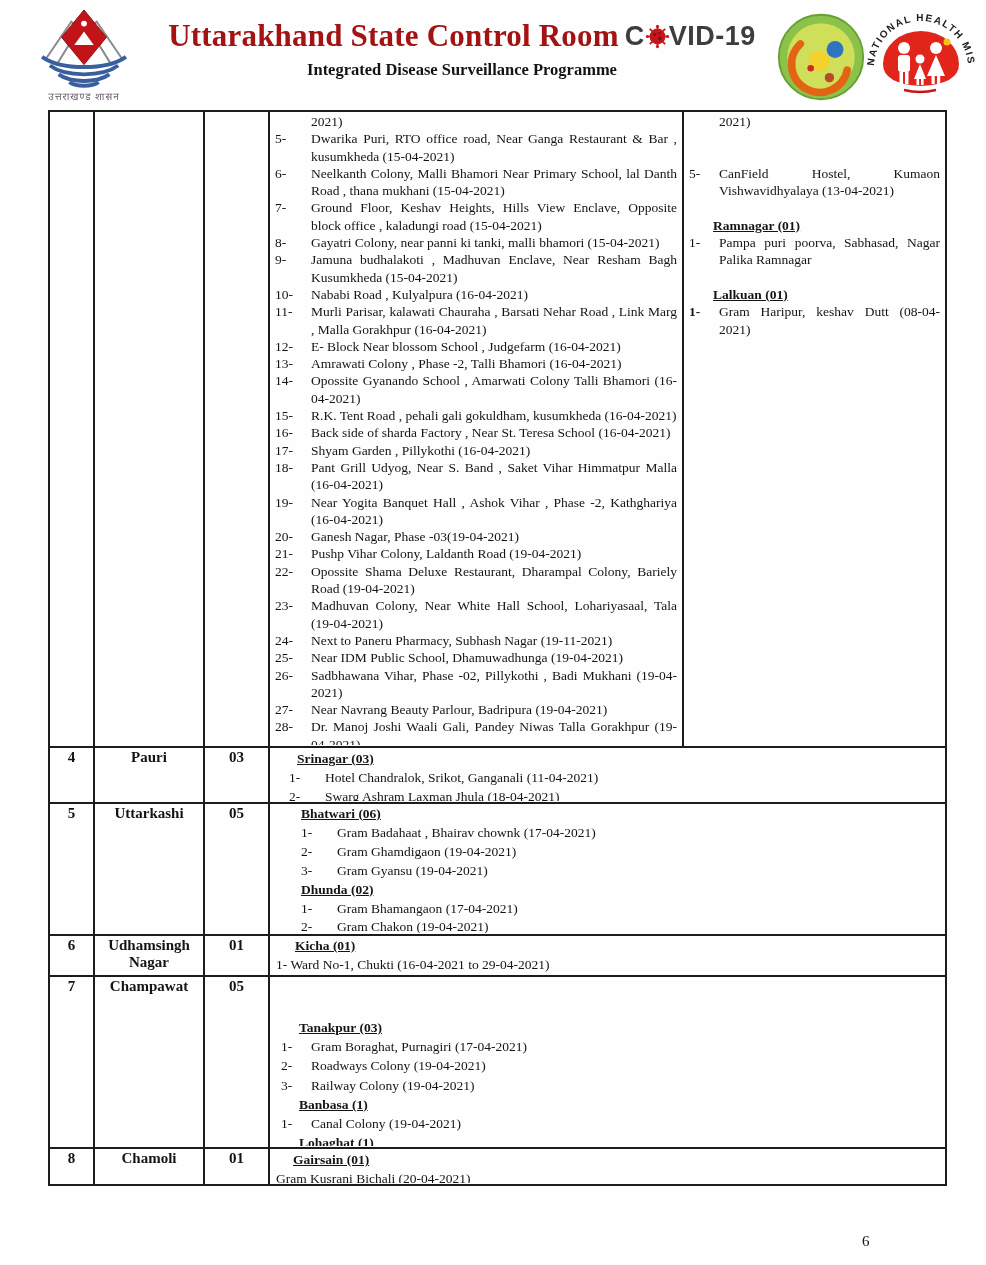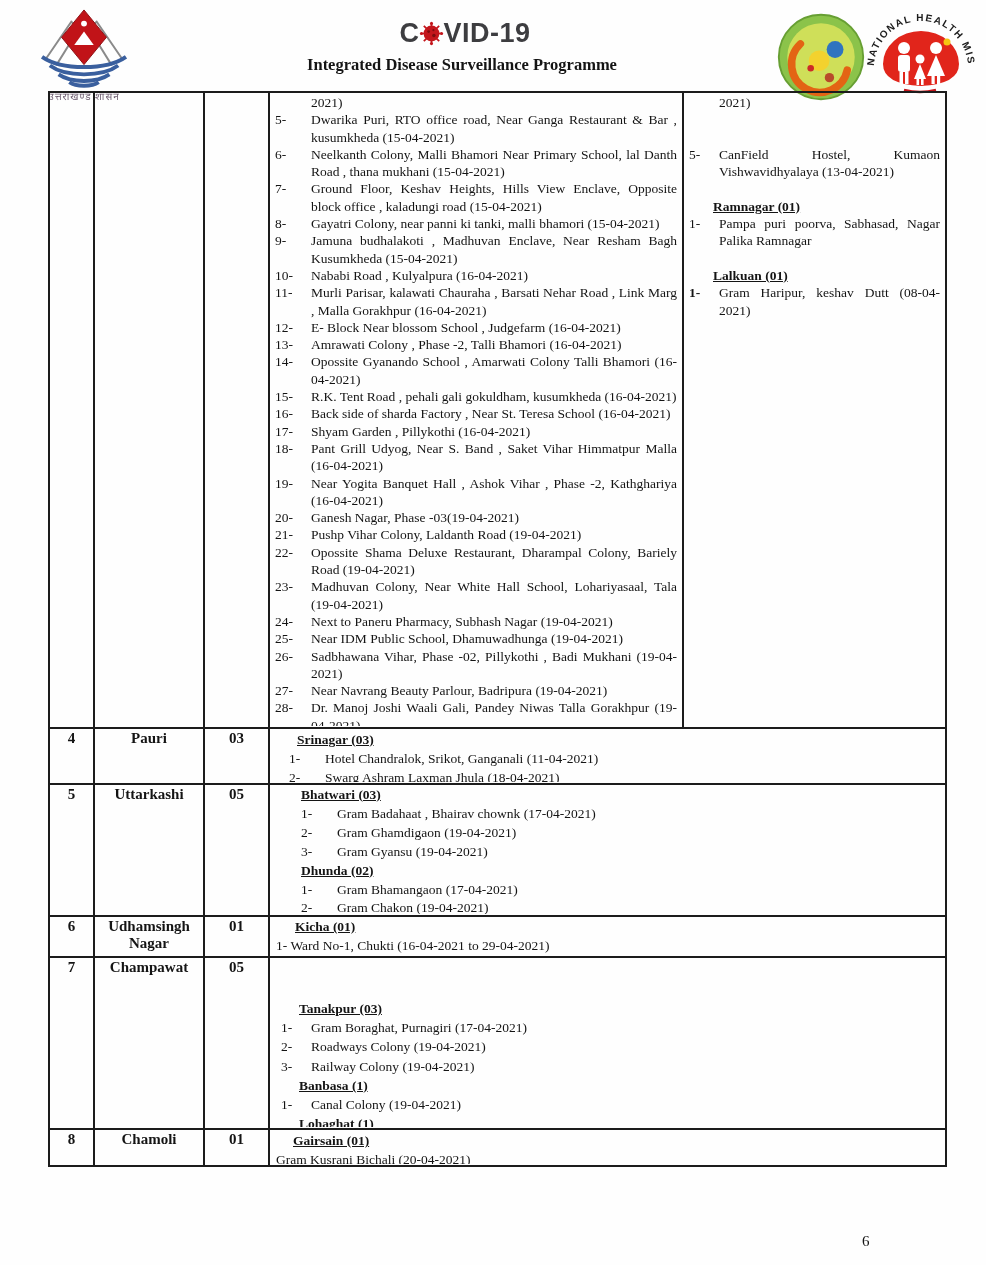--- a/index.html
+++ b/index.html
@@ -15,21 +15,21 @@
   .titleline{white-space:nowrap;display:flex;align-items:center;justify-content:center;}
   .main-title{font-size:31px;font-weight:bold;color:#a41313;letter-spacing:.2px;}
   .covid{display:inline-flex;align-items:center;margin-left:6px;font-family:"Liberation Sans",sans-serif;
          font-weight:bold;font-size:27px;color:#3d3d40;letter-spacing:.5px;}
   .covid svg{margin:0 -1px 0 0;}
   .sub1{font-size:16.5px;font-weight:bold;margin-top:6px;}
   .sub2{font-size:16.5px;font-weight:bold;margin-top:1px;}
   .logo-round{position:absolute;left:776px;top:12px;}
   .logo-nhm{position:absolute;left:856px;top:2px;}
   
-  table.doc{position:absolute;top:91px;left:48px;width:897px;border-collapse:collapse;table-layout:fixed;}
+  table.doc{position:absolute;top:110px;left:48px;width:897px;border-collapse:collapse;table-layout:fixed;}
   table.doc td{border:2px solid #1c1c1c;vertical-align:top;padding:1px 5px;}
   td.c-sno,td.c-dist,td.c-count{vertical-align:middle;text-align:center;font-weight:bold;font-size:15px;}
   td.c-dist{padding:0 4px;}
   .cw{overflow:hidden;}
   .h-cont{height:632px;} .h-r4{height:52px;} .h-r5{height:128px;}
   .h-r6{height:37px;} .h-r7{height:128px;margin-top:40px;} .h-r8{height:33px;}
   tr.row-total td{height:32px;vertical-align:middle;}
   
   .blocks{font-size:13.5px;line-height:17.3px;}
   .r4 .blocks,.r8 .blocks{line-height:19px;}
@@ -76,20 +76,21 @@
       <path d="M12,50 C32,64 78,64 98,50" fill="none" stroke="#3a5f9e" stroke-width="4"></path>
       <path d="M20,59 C36,71 74,71 90,59" fill="none" stroke="#3a5f9e" stroke-width="4"></path>
       <path d="M29,68 C42,77 68,77 81,68" fill="none" stroke="#3a5f9e" stroke-width="4"></path>
       <path d="M40,76 C47,81 63,81 70,76" fill="none" stroke="#3a5f9e" stroke-width="4"></path>
     </svg>
     <div class="emblem-caption">उत्तराखण्ड शासन</div>
   </div>
 
   <div class="titleblock">
     <div class="titleline">
+      <span class="main-title">Uttarakhand State Control Room</span>
       <span class="covid">
           <span>C</span>
           <svg width="25" height="25" viewBox="0 0 26 26">
         <g stroke="#c4161c" stroke-width="1.8">
           <line x1="13" y1="2" x2="13" y2="6"></line>
               <line x1="13" y1="20" x2="13" y2="24"></line>
           <line x1="2" y1="13" x2="6" y2="13"></line>
               <line x1="20" y1="13" x2="24" y2="13"></line>
           <line x1="5" y1="5" x2="8" y2="8"></line>
               <line x1="18" y1="18" x2="21" y2="21"></line>
@@ -183,21 +184,21 @@
               <div class="block b-item"><span class="num">14-</span><span class="txt">Opossite Gyanando School , Amarwati Colony Talli Bhamori (16-04-2021)</span></div>
               <div class="block b-item"><span class="num">15-</span><span class="txt">R.K. Tent Road , pehali gali gokuldham, kusumkheda (16-04-2021)</span></div>
               <div class="block b-item"><span class="num">16-</span><span class="txt">Back side of sharda Factory , Near St. Teresa School  (16-04-2021)</span></div>
               <div class="block b-item"><span class="num">17-</span><span class="txt">Shyam Garden , Pillykothi (16-04-2021)</span></div>
               <div class="block b-item"><span class="num">18-</span><span class="txt">Pant Grill Udyog, Near S. Band , Saket Vihar Himmatpur Malla (16-04-2021)</span></div>
               <div class="block b-item"><span class="num">19-</span><span class="txt">Near Yogita Banquet Hall , Ashok Vihar , Phase -2, Kathghariya (16-04-2021)</span></div>
               <div class="block b-item"><span class="num">20-</span><span class="txt">Ganesh Nagar, Phase -03(19-04-2021)</span></div>
               <div class="block b-item"><span class="num">21-</span><span class="txt">Pushp Vihar Colony, Laldanth Road (19-04-2021)</span></div>
               <div class="block b-item"><span class="num">22-</span><span class="txt">Opossite Shama Deluxe Restaurant, Dharampal Colony, Bariely Road (19-04-2021)</span></div>
               <div class="block b-item"><span class="num">23-</span><span class="txt">Madhuvan Colony, Near White Hall School, Lohariyasaal, Tala (19-04-2021)</span></div>
-              <div class="block b-item"><span class="num">24-</span><span class="txt">Next to Paneru Pharmacy, Subhash Nagar (19-04-2021)</span></div>
+              <div class="block b-item"><span class="num">24-</span><span class="txt">Next to Paneru Pharmacy, Subhash Nagar (19-11-2021)</span></div>
               <div class="block b-item"><span class="num">25-</span><span class="txt">Near IDM Public School, Dhamuwadhunga (19-04-2021)</span></div>
               <div class="block b-item"><span class="num">26-</span><span class="txt">Sadbhawana Vihar, Phase -02, Pillykothi , Badi Mukhani (19-04-2021)</span></div>
               <div class="block b-item"><span class="num">27-</span><span class="txt">Near Navrang Beauty Parlour, Badripura (19-04-2021)</span></div>
               <div class="block b-item"><span class="num">28-</span><span class="txt">Dr. Manoj Joshi Waali Gali, Pandey Niwas Talla Gorakhpur (19-04-2021)</span></div>
             </div>
           </div>
     </td>
     <td class="rightcol">
       <div class="cw h-cont">
             <div class="blocks rightcol">
@@ -234,21 +235,21 @@
   </tr>
 
   <tr class="r5">
     <td class="c-sno">5</td>
     <td class="c-dist">Uttarkashi</td>
     <td class="c-count">05</td>
     <td colspan="2">
       <div class="cw h-r5">
             <div class="blocks">
 
-      <div class="block b-heading"><span class="txt">Bhatwari (03)</span></div>
+      <div class="block b-heading"><span class="txt">Bhatwari (06)</span></div>
               <div class="block b-item"><span class="num">1-</span><span class="txt">Gram Badahaat , Bhairav chownk (17-04-2021)</span></div>
               <div class="block b-item"><span class="num">2-</span><span class="txt">Gram Ghamdigaon (19-04-2021)</span></div>
               <div class="block b-item"><span class="num">3-</span><span class="txt">Gram Gyansu (19-04-2021)</span></div>
               <div class="block b-heading"><span class="txt">Dhunda (02)</span></div>
               <div class="block b-item"><span class="num">1-</span><span class="txt">Gram Bhamangaon (17-04-2021)</span></div>
               <div class="block b-item"><span class="num">2-</span><span class="txt">Gram Chakon (19-04-2021)</span></div>
             </div>
           </div>
     </td>
   </tr>

